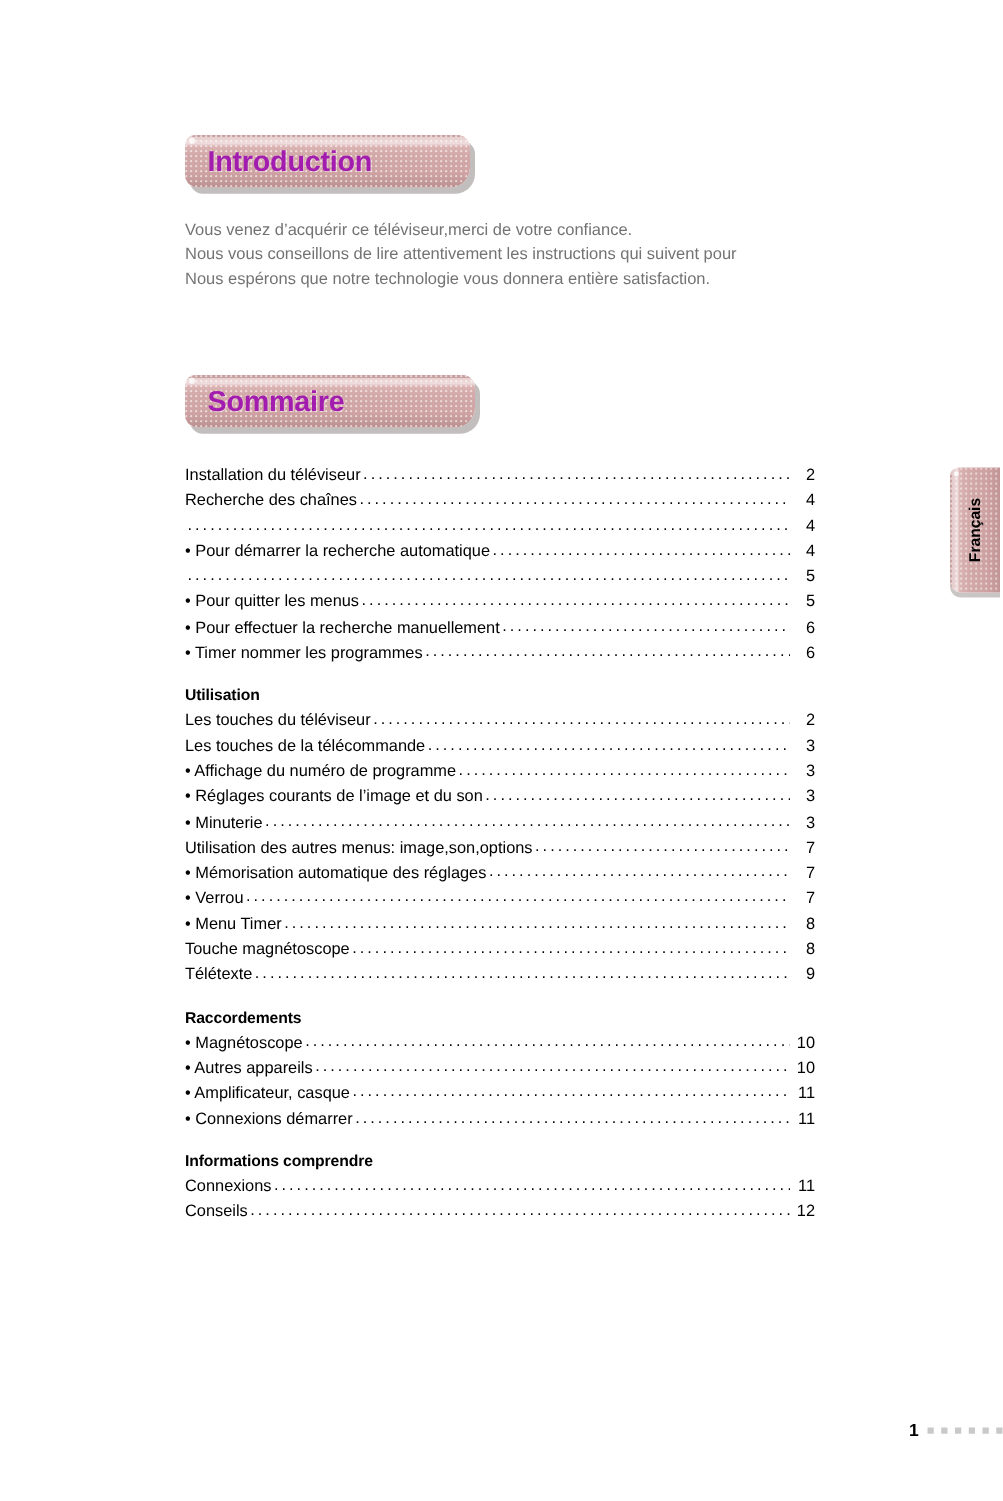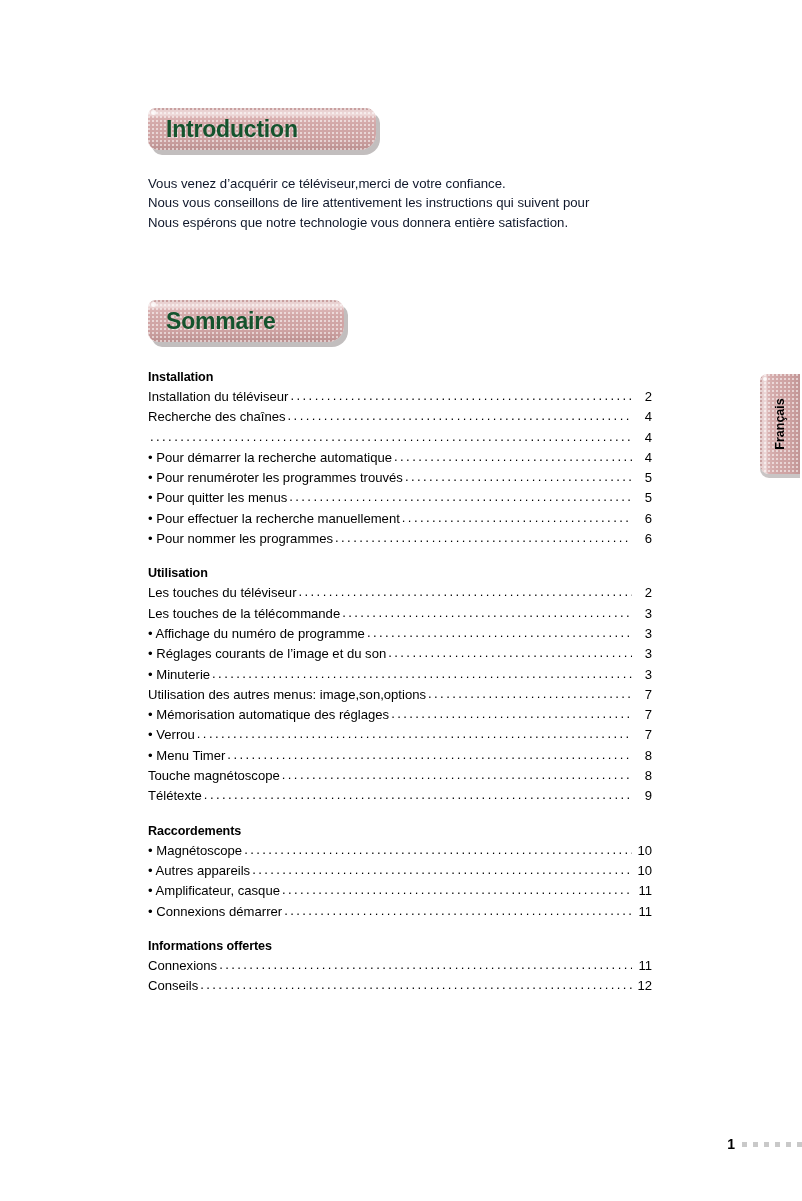--- a/index.html
+++ b/index.html
@@ -62,37 +62,37 @@
     background: rgba(255,255,255,0.75);
   }
   .banner-label {
     position: absolute;
     left: 18px;
     top: 50%;
     transform: translateY(-50%);
     font-size: 23px;
     font-weight: bold;
     letter-spacing: -0.2px;
-    color: #14532d;
+    color: #a21caf;
     text-shadow: 1px 1px 0 rgba(255,255,255,0.35);
     white-space: nowrap;
   }
 
   #banner-introduction { left: 148px; top: 108px; width: 228px; }
-  #banner-sommaire     { left: 148px; top: 300px; width: 196px; }
+  #banner-sommaire     { left: 148px; top: 300px; width: 232px; }
 
   
   .intro {
     position: absolute;
     left: 148px;
     top: 174px;
     width: 520px;
     font-size: 13.2px;
     line-height: 19.4px;
-    color: #0f172a;
+    color: #737373;
   }
   .intro div { white-space: nowrap; }
 
   
   .toc {
     position: absolute;
     left: 148px;
     top: 370px;
     width: 504px;
   }
@@ -231,57 +231,55 @@
     <div>Nous espérons que notre technologie vous donnera entière satisfaction.</div>
   </div>
 
   <div class="banner" id="banner-sommaire">
     <div class="banner-shape"></div>
     <div class="banner-label">Sommaire</div>
   </div>
 
   <div class="toc" id="toc-root">
       <div class="toc-section">
-        <div class="toc-heading">Installation</div>
         <div class="toc-row">
           <span class="toc-text">Installation du téléviseur</span>
           <span class="toc-leader">..........................................................................................</span>
           <span class="toc-page">2</span>
         </div>
         <div class="toc-row">
           <span class="toc-text">Recherche des chaînes</span>
           <span class="toc-leader">..........................................................................................</span>
           <span class="toc-page">4</span>
         </div>
         <div class="toc-row">
           <span class="toc-leader">..........................................................................................</span>
           <span class="toc-page">4</span>
         </div>
         <div class="toc-row">
           <span class="toc-text">• Pour démarrer la recherche automatique</span>
           <span class="toc-leader">..........................................................................................</span>
           <span class="toc-page">4</span>
         </div>
         <div class="toc-row">
-          <span class="toc-text">• Pour renuméroter les programmes trouvés</span>
           <span class="toc-leader">..........................................................................................</span>
           <span class="toc-page">5</span>
         </div>
         <div class="toc-row">
           <span class="toc-text">• Pour quitter les menus</span>
           <span class="toc-leader">..........................................................................................</span>
           <span class="toc-page">5</span>
         </div>
         <div class="toc-row">
           <span class="toc-text">• Pour effectuer la recherche manuellement</span>
           <span class="toc-leader">..........................................................................................</span>
           <span class="toc-page">6</span>
         </div>
         <div class="toc-row">
-          <span class="toc-text">• Pour nommer les programmes</span>
+          <span class="toc-text">• Timer nommer les programmes</span>
           <span class="toc-leader">..........................................................................................</span>
           <span class="toc-page">6</span>
         </div>
       </div>
       <div class="toc-section">
         <div class="toc-heading">Utilisation</div>
         <div class="toc-row">
           <span class="toc-text">Les touches du téléviseur</span>
           <span class="toc-leader">..........................................................................................</span>
           <span class="toc-page">2</span>
@@ -354,21 +352,21 @@
           <span class="toc-leader">..........................................................................................</span>
           <span class="toc-page">11</span>
         </div>
         <div class="toc-row">
           <span class="toc-text">• Connexions démarrer</span>
           <span class="toc-leader">..........................................................................................</span>
           <span class="toc-page">11</span>
         </div>
       </div>
       <div class="toc-section">
-        <div class="toc-heading">Informations offertes</div>
+        <div class="toc-heading">Informations comprendre</div>
         <div class="toc-row">
           <span class="toc-text">Connexions</span>
           <span class="toc-leader">..........................................................................................</span>
           <span class="toc-page">11</span>
         </div>
         <div class="toc-row">
           <span class="toc-text">Conseils</span>
           <span class="toc-leader">..........................................................................................</span>
           <span class="toc-page">12</span>
         </div>

